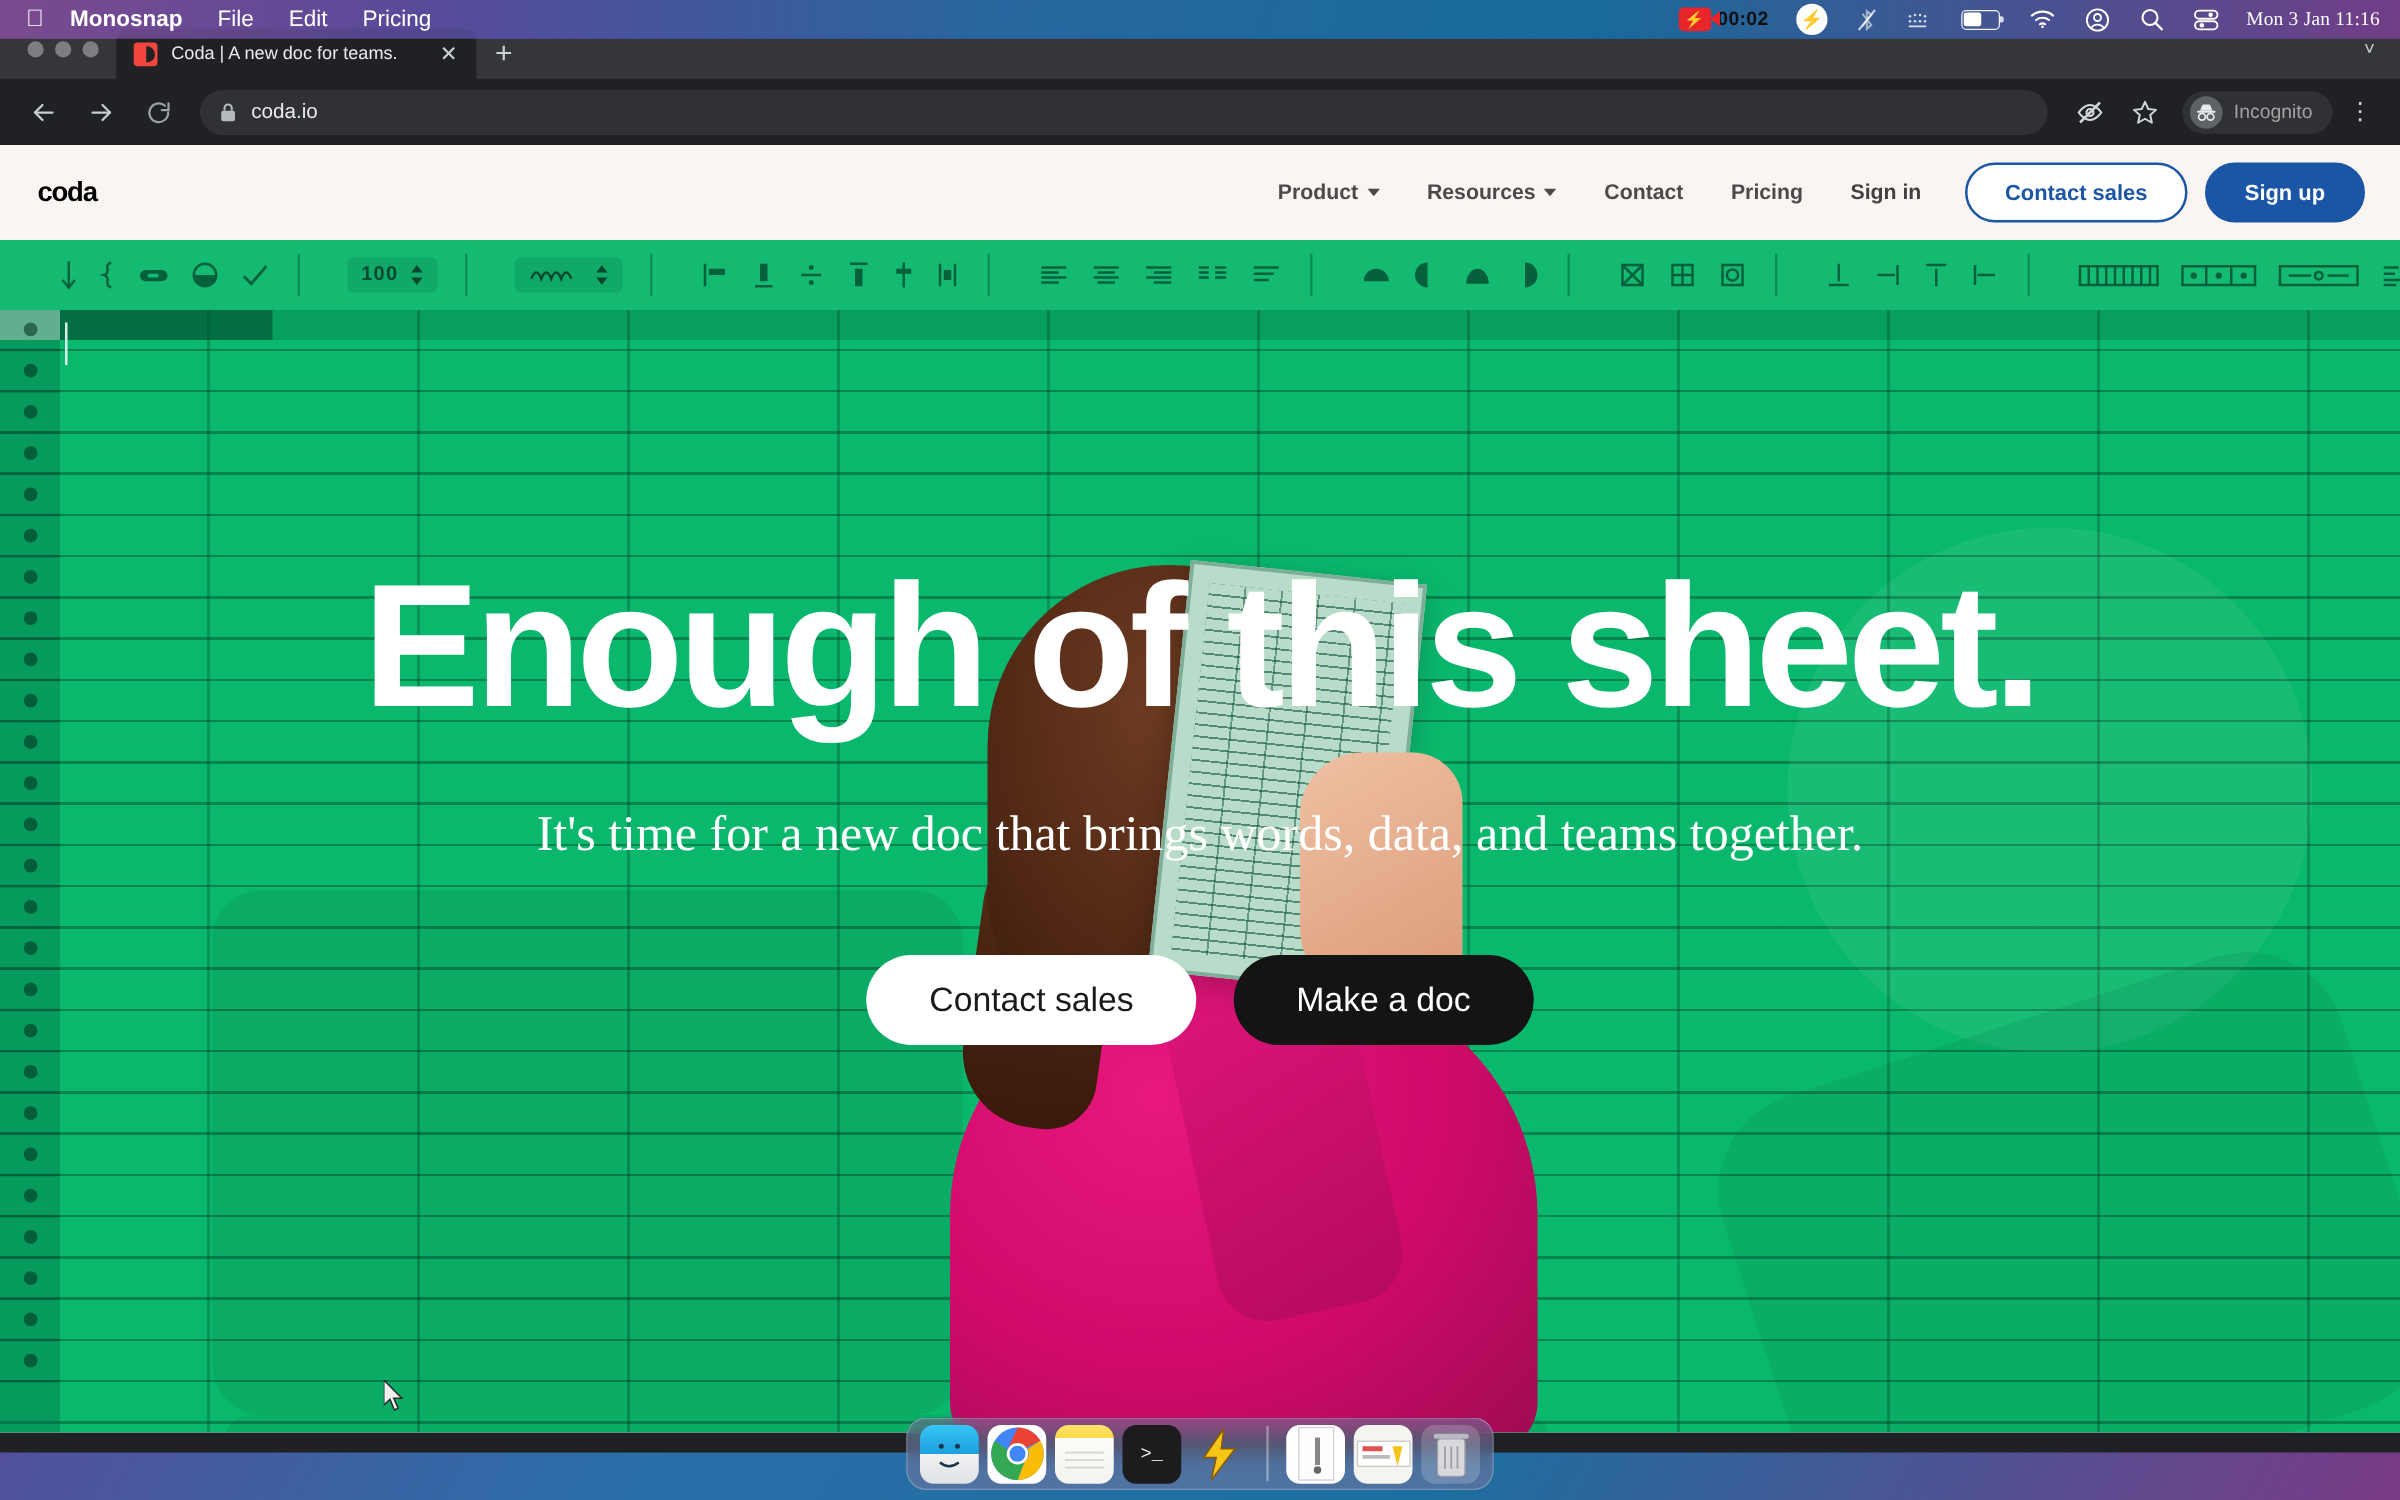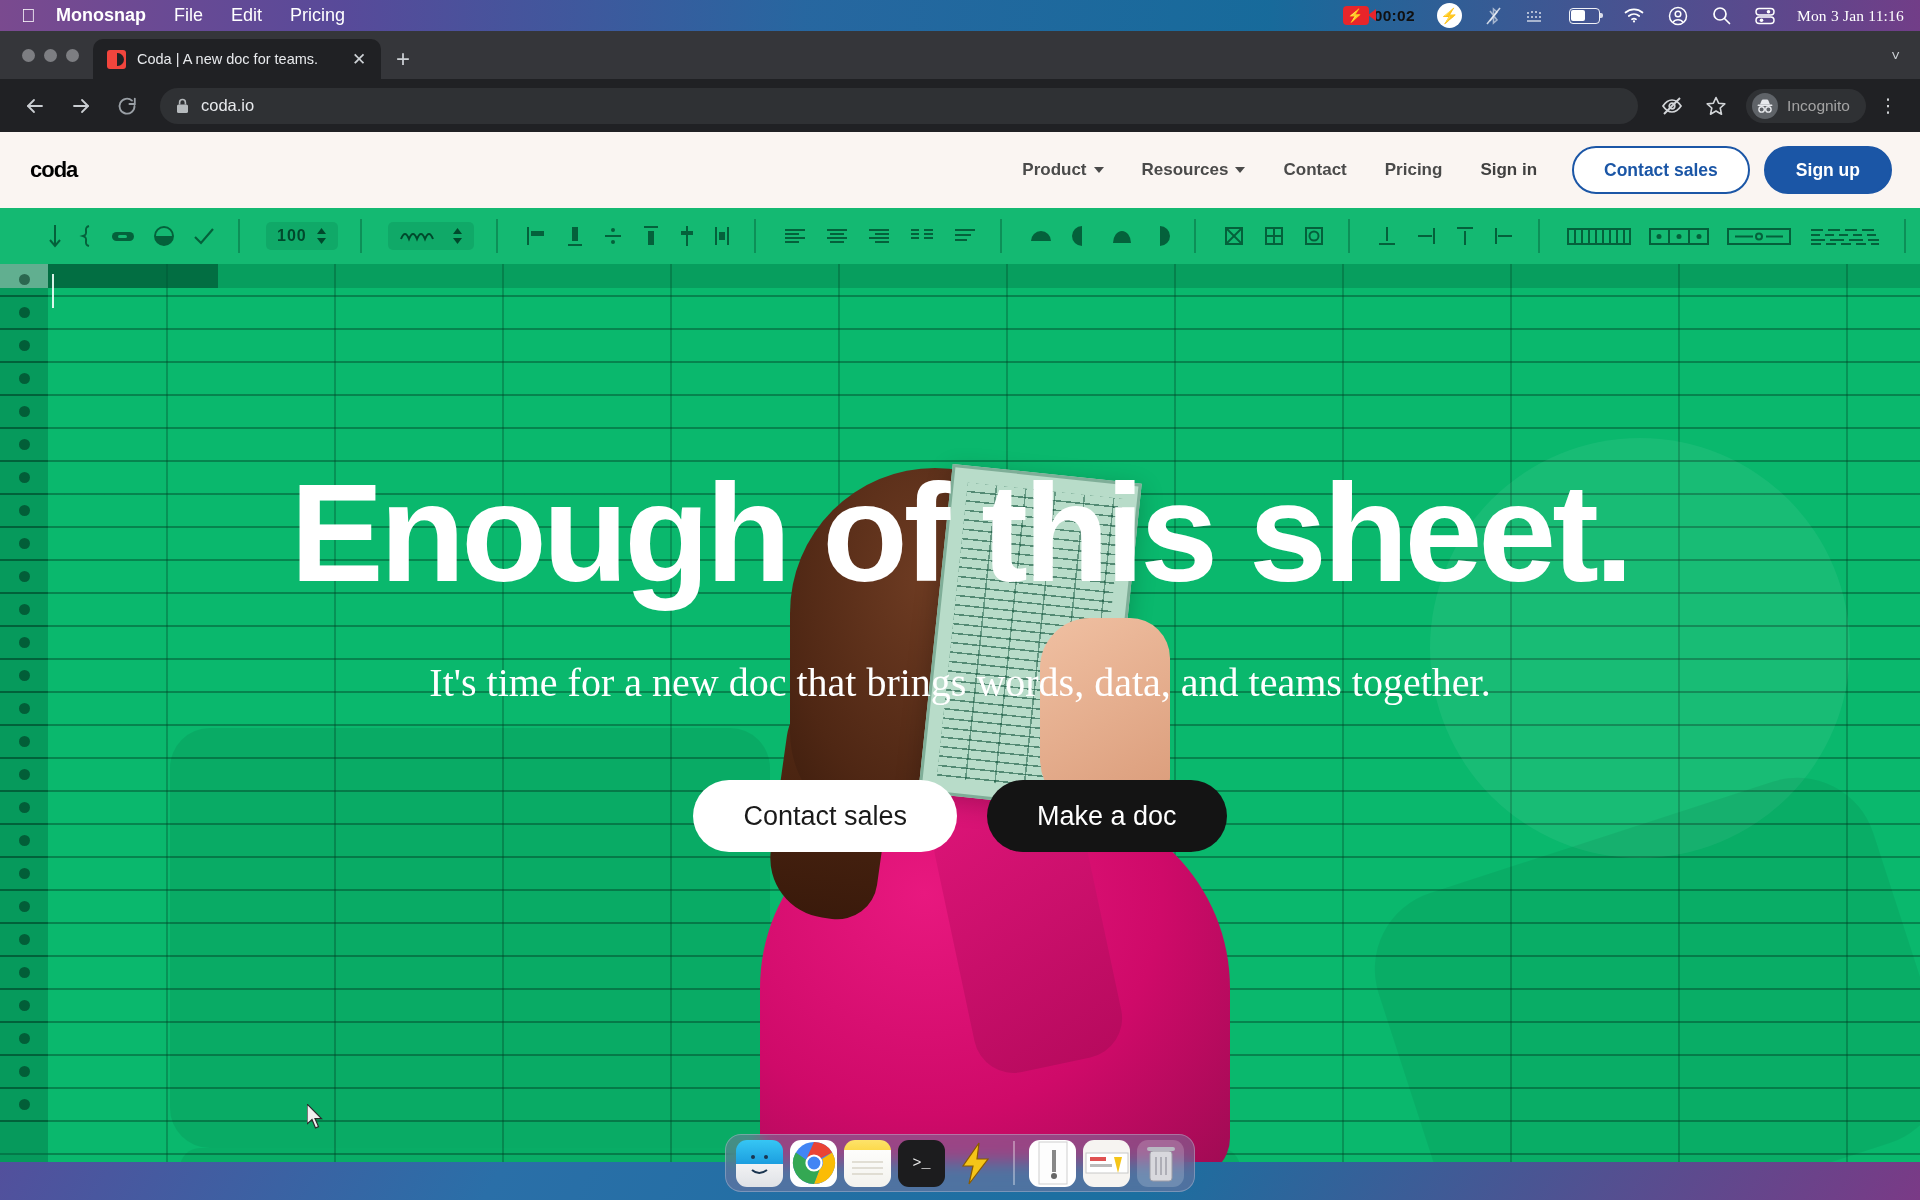--- a/index.html
+++ b/index.html
@@ -52,21 +52,21 @@
   }
   .batt:after { content:""; position:absolute; right:-4px; top:4.5px; width:2.5px; height:5px; background: rgba(255,255,255,.8); border-radius: 0 2px 2px 0;}
   .batt i { display:block; height:100%; width: 52%; background:#fff; border-radius:2px; }
 
   
   .browser {
     position: absolute; top: 31px; left: 0; width: 1920px; height: 1131px;
     background: #202124;
   }
   .tabstrip {
-    height: 48px; background: #35363a; display: flex; align-items: flex-end;
+    height: 32px; background: #35363a; display: flex; align-items: flex-end;
     padding-left: 12px; position: relative;
   }
   .traffic { display: flex; gap: 9px; align-items: center; height: 48px; padding: 0 14px 0 10px; }
   .dot { width: 13px; height: 13px; border-radius: 50%; background: #7d7e82; }
   .tab {
     height: 40px; width: 288px; background: #202124; border-radius: 10px 10px 0 0;
     display: flex; align-items: center; padding: 0 10px 0 14px; gap: 11px;
   }
   .favicon {
     width: 19px; height: 19px; background: #f2453d; border-radius: 3px;
@@ -142,21 +142,21 @@
   .sheet-rows {
     position: absolute; left: 0; top: 56px; right: 0; bottom: 0;
     background: repeating-linear-gradient(to bottom, rgba(0,0,0,0) 0px, rgba(0,0,0,0) 31px, rgba(0,60,35,.42) 31px, rgba(0,60,35,.42) 33px);
   }
   .sheet-cols {
     position: absolute; left: 0; top: 56px; right: 0; bottom: 0;
     background: repeating-linear-gradient(to right, rgba(0,0,0,0) 0px, rgba(0,0,0,0) 166px, rgba(0,60,35,.30) 166px, rgba(0,60,35,.30) 168px);
   }
   .sheet-toolbar {
     position: absolute; left: 0; top: 0; right: 0; height: 56px;
-    background: #14b972; display: flex; align-items: center; padding: 0 26px; gap: 4px;
+    background: #14b972; display: flex; align-items: center; padding: 0 26px; gap: 16px;
     overflow: hidden;
   }
   .tbgroup { display: flex; align-items: center; gap: 16px; padding: 0 22px; border-right: 2px solid rgba(0,70,40,.35); height: 34px; }
   .tbgroup:first-child { border-left: none; }
   .gi { color: #00492c; opacity: .78; display: flex; align-items: center; }
   .chip {
     background: rgba(0,90,55,.16); border-radius: 5px; height: 28px;
     display: flex; align-items: center; gap: 9px; padding: 0 11px; color: #00492c;
   }
   .chip-txt { font-size: 16px; font-weight: 700; letter-spacing: 1px; }

